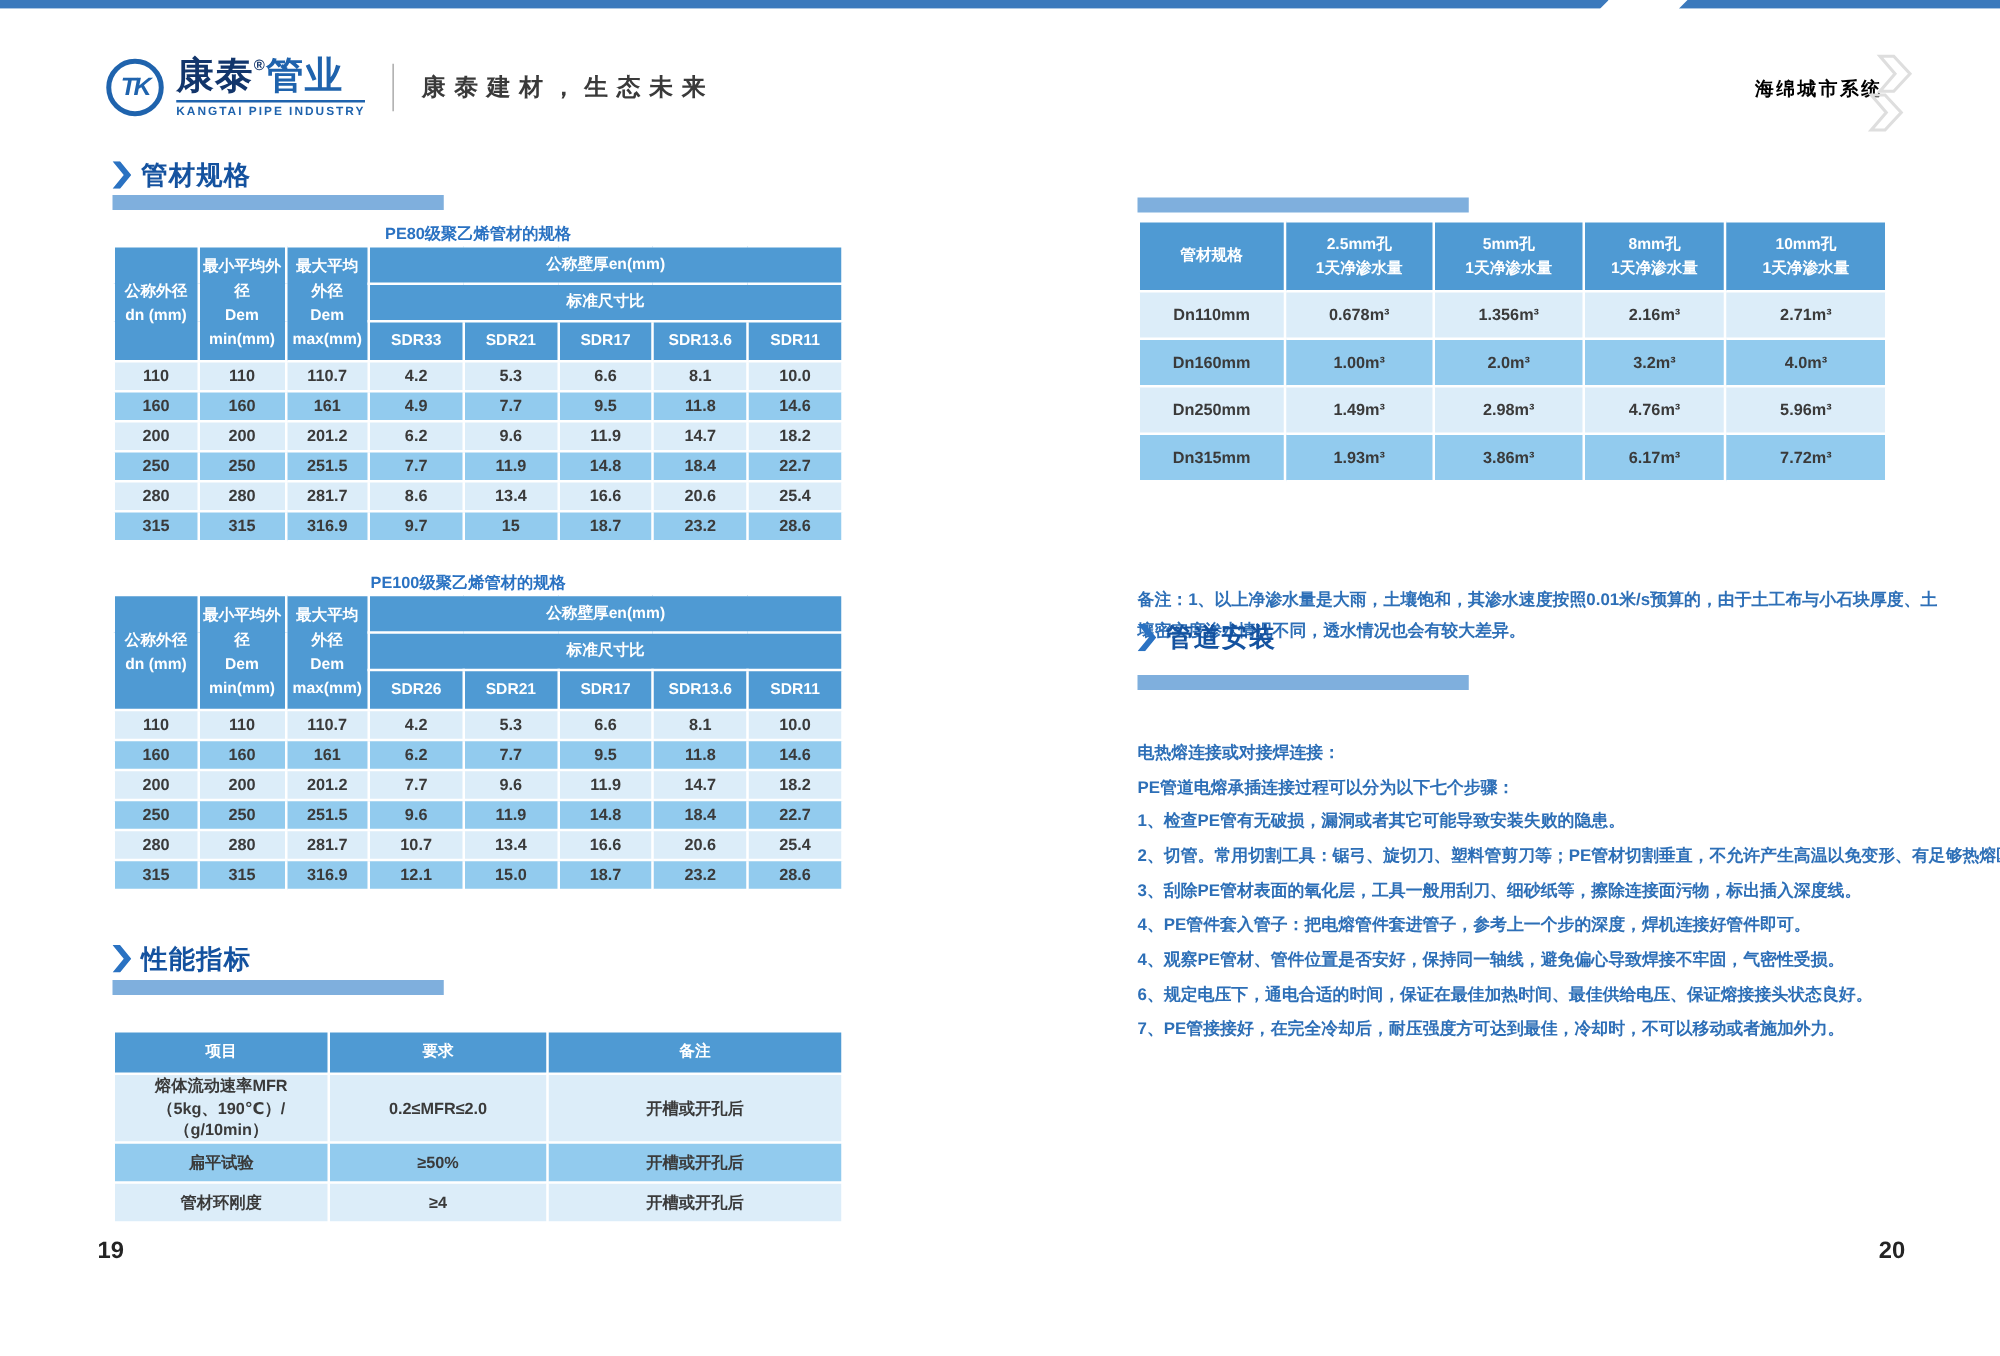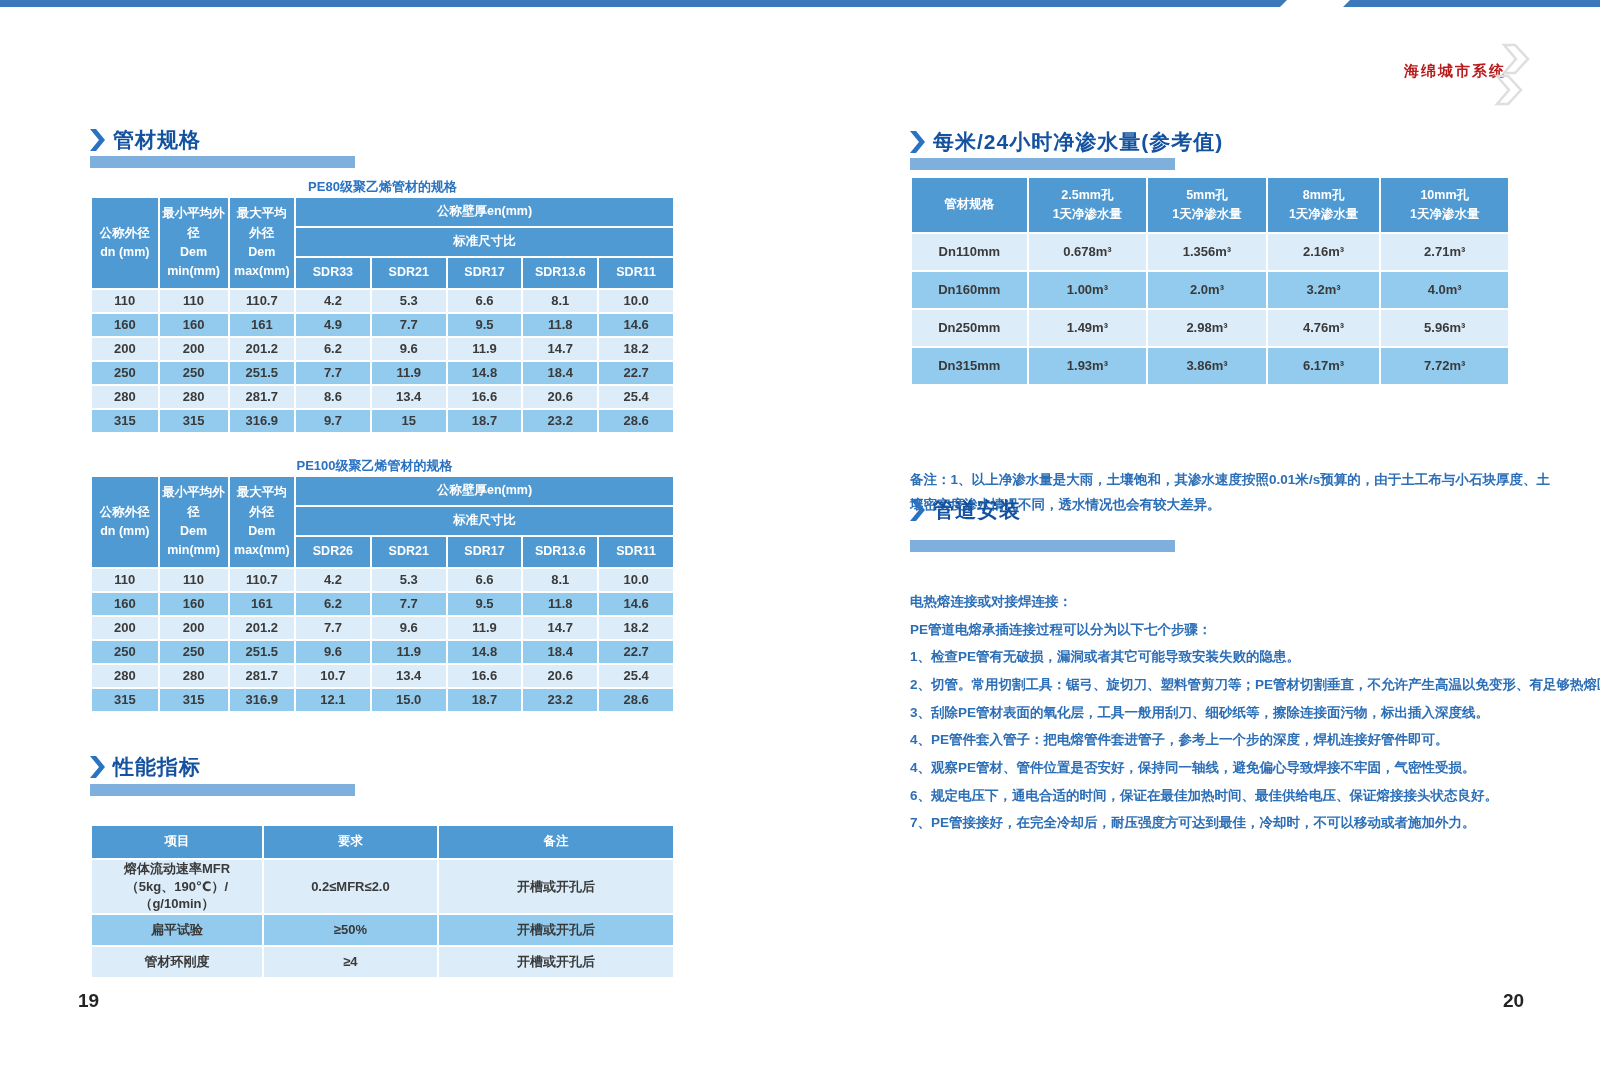--- a/index.html
+++ b/index.html
@@ -20,21 +20,21 @@
   .brand-line{font-weight:bold;font-size:30px;letter-spacing:1px;}
   .brand-primary{color:#12356b;}
   .brand-reg{font-size:12px;color:#12356b;vertical-align:top;}
   .brand-secondary{color:#1f63ad;}
   .brand-subtitle{margin-top:4px;padding-top:3px;border-top:2px solid #1f63ad;
                   color:#1f63ad;font-weight:bold;font-size:9.5px;letter-spacing:1.6px;}
   .header-divider{width:1px;height:38px;background:#9a9a9a;margin:0 12px;}
   .tagline{font-weight:bold;font-size:19px;color:#3a3a3a;letter-spacing:7px;}
 
   .corner-label{position:absolute;left:1404px;top:62px;font-weight:bold;font-size:15px;
-                color:#b91c1c;letter-spacing:2px;}
+                color:#000000;letter-spacing:2px;}
   .corner-icon{position:absolute;left:1488px;top:42px;}
 
   
   .section{position:absolute;display:flex;align-items:center;gap:8px;}
   .section-title{font-weight:bold;font-size:21px;color:#14529f;letter-spacing:1px;}
   .section-bar{position:absolute;width:265px;height:12px;background:#7fafdd;}
 
   .tbl-title{position:absolute;font-weight:bold;font-size:13px;color:#2a72c2;text-align:center;}
 
   
@@ -71,20 +71,33 @@
   .page-number{position:absolute;font-size:19px;color:#242424;font-weight:600;}
 </style>
 </head>
 <body>
 
 <div class="page">
 
   <div class="topbar-seg topbar-left"></div>
   <div class="topbar-seg topbar-right"></div>
 
+  <div class="logo-wrap">
+    <div class="logo-circle">
+      <span>TK</span>
+    </div>
+    <div class="brand-block">
+      <div class="brand-line">
+        <span class="brand-primary">康泰</span><span class="brand-reg">®</span><span class="brand-secondary">管业</span>
+      </div>
+      <div class="brand-subtitle">KANGTAI PIPE INDUSTRY</div>
+    </div>
+    <div class="header-divider"></div>
+    <div class="tagline">康泰建材，生态未来</div>
+  </div>
 
   <div class="corner-label">海绵城市系统</div>
   <div class="corner-icon">
     <svg width="46" height="66" viewBox="0 0 46 66" fill="none" stroke="#dedede" stroke-width="2.5">
       <path d="M16 3 L27 3 L40 17 L27 31 L16 31 L28 17 Z"></path>
       <path d="M9 34 L20 34 L33 48 L20 62 L9 62 L21 48 Z"></path>
     </svg>
   </div>
 
   <div class="section" style="left:90px;top:126px;">
@@ -345,26 +358,20 @@
         <tr>
           <td>管材环刚度</td>
           <td>≥4</td>
           <td>开槽或开孔后</td>
         </tr>
       </tbody>
   </table>
 
   <div class="page-number" style="left:78px;top:990px;">19</div>
 
-  <div class="section" style="left:910px;top:128px;">
-    <svg width="15" height="22" viewBox="0 0 15 22">
-      <path d="M0 0 L6 0 L15 11 L6 22 L0 22 L9 11 Z" fill="#2a72c2"></path>
-    </svg>
-    <span class="section-title">每米/24小时净渗水量(参考值)</span>
-  </div>
   <div class="section-bar" style="left:910px;top:158px;"></div>
 
   <table class="tbl seepage abs" style="left:910px;top:176px;">
     <colgroup>
         <col style="width:19.5%">
         <col style="width:20%">
         <col style="width:20%">
         <col style="width:19%">
         <col style="width:21.5%">
       </colgroup>

